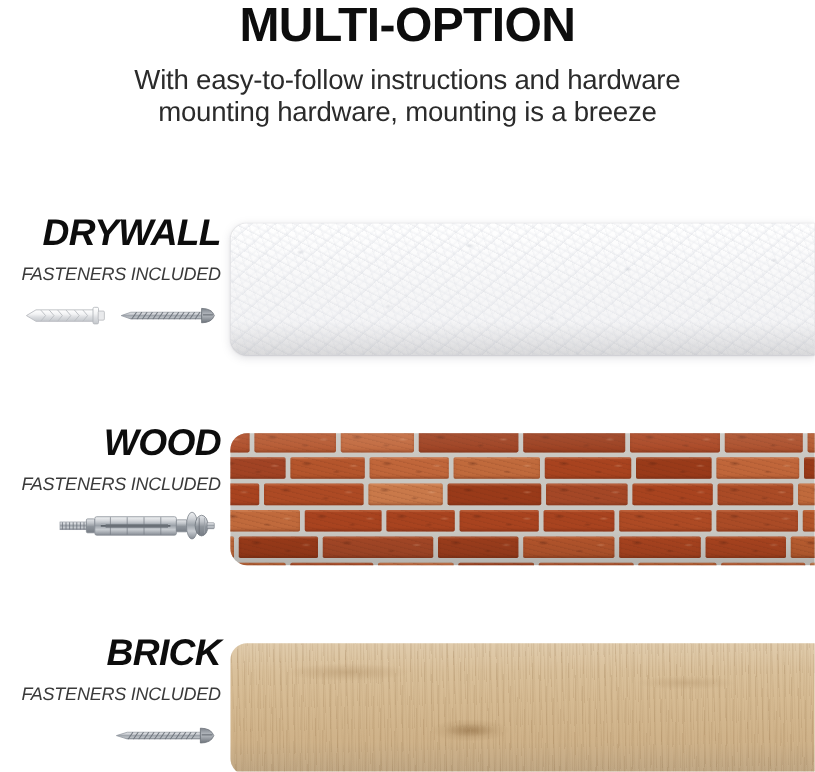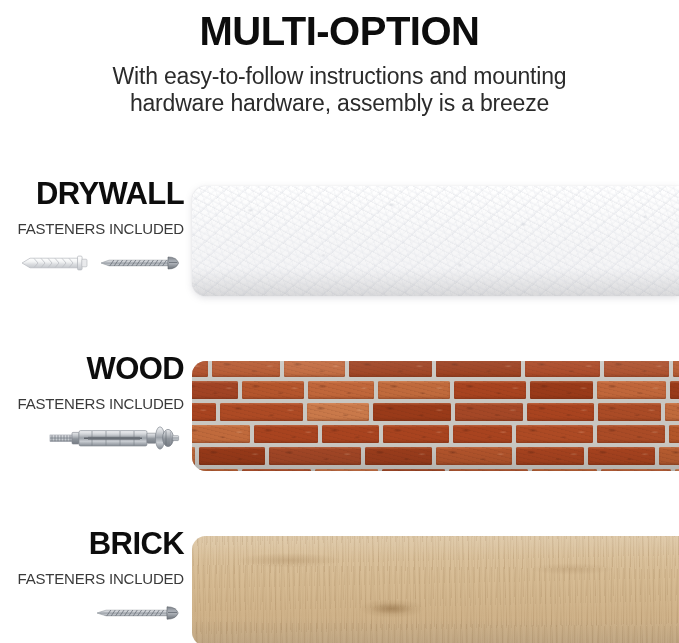--- a/index.html
+++ b/index.html
@@ -12,21 +12,21 @@
     width: 679px;
     height: 643px;
     overflow: hidden;
     font-family: "Liberation Sans", sans-serif;
     color: #111111;
     position: relative;
   }
 
   
   .header {
-    padding-top: 12px;
+    padding-top: 2px;
     text-align: center;
   }
   .title {
     font-size: 40px;
     font-weight: 700;
     line-height: 0.98;
     letter-spacing: -0.5px;
     color: #0d0d0d;
     margin: 0;
     text-transform: uppercase;
@@ -46,20 +46,21 @@
     color: #2b2b2b;
     letter-spacing: -0.2px;
   }
   .subtitle-line { display: block; white-space: nowrap; }
 
   
   .section {
     position: absolute;
     left: 0;
     width: 668px;
+    font-style: italic;
   }
   .section-drywall { top: 178px; height: 125px; }
   .section-brick   { top: 353px; height: 125px; }
   .section-wood    { top: 528px; height: 115px; }
 
   .label-col {
     position: absolute;
     left: 0;
     top: 0;
     width: 188px;
@@ -213,22 +214,22 @@
   .fast-svg { display: block; }
 </style>
 </head>
 <body>
 
 <div class="header">
   <h1 class="title">
     <span class="title-line l1">MULTI-OPTION</span>
   </h1>
   <p class="subtitle">
-    <span class="subtitle-line">With easy-to-follow instructions and mounting</span>
-    <span class="subtitle-line">hardware hardware, assembly is a breeze</span>
+    <span class="subtitle-line">With easy-to-follow instructions and hardware</span>
+    <span class="subtitle-line">mounting hardware, mounting is a breeze</span>
   </p>
 </div>
 
 <div class="section section-drywall">
   <div class="label-col">
     <div class="mat-label">DRYWALL</div>
     <div class="mat-sub">FASTENERS INCLUDED</div>
     <div class="fastener-row">
 
       <span>

